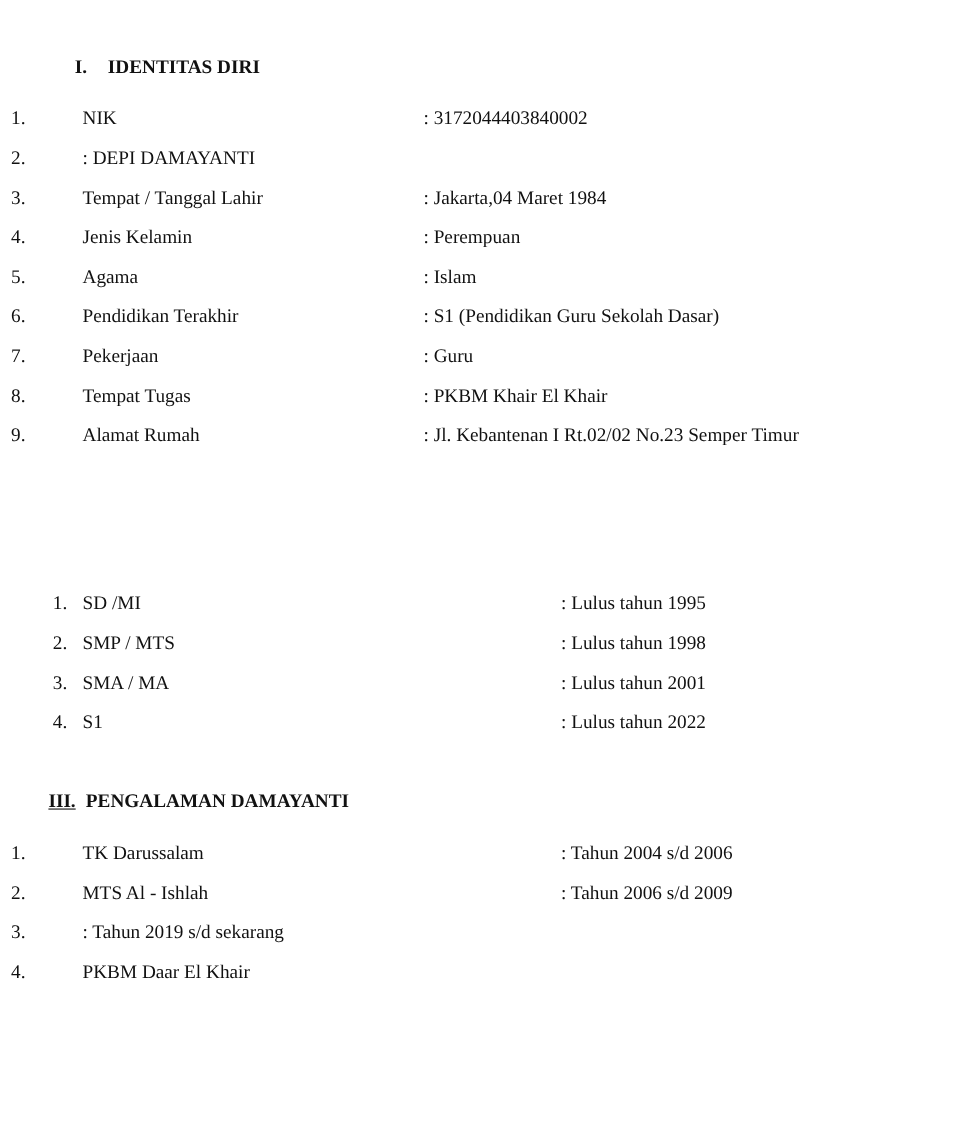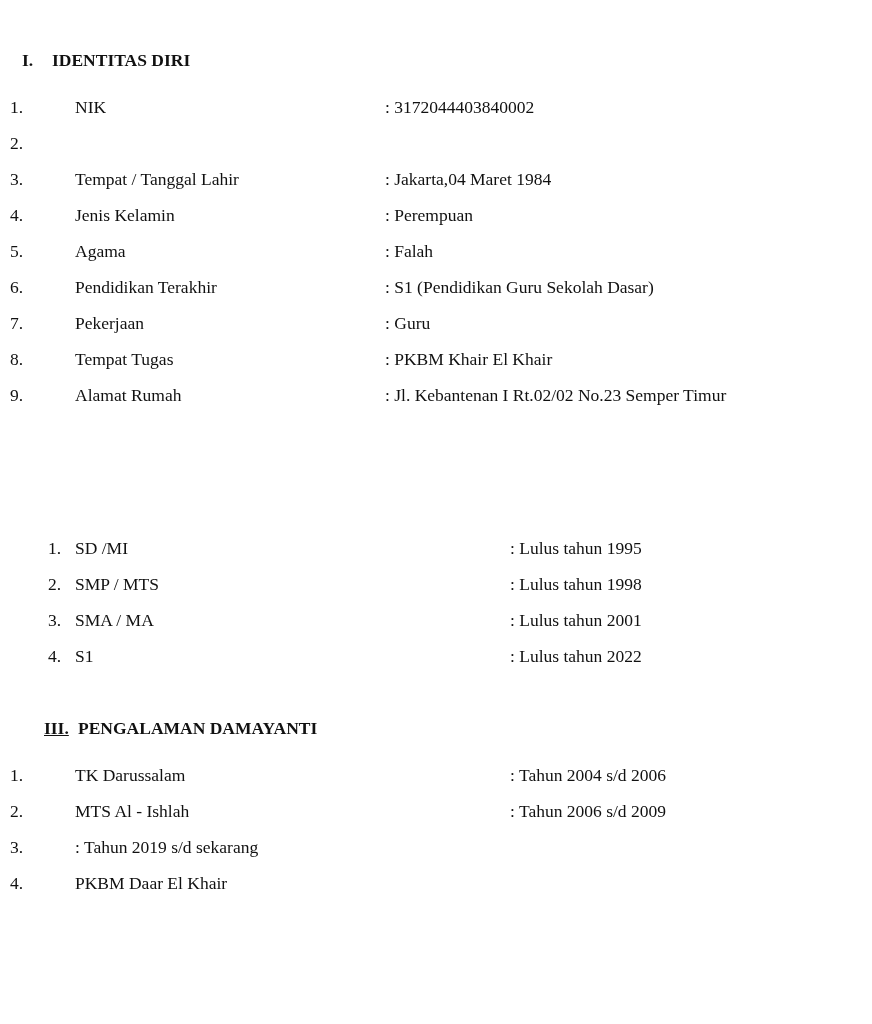--- a/index.html
+++ b/index.html
@@ -23,21 +23,21 @@
     right: 0;
     font-weight: bold;
     line-height: 22px;
     white-space: nowrap;
   }
   .heading .numeral {
     display: inline-block;
     text-align: left;
   }
   
-  #sec1-heading { top: 49px; padding-left: 22px; }
+  #sec1-heading { top: 49px; padding-left: 68px; }
   #sec1-heading .numeral { width: 30px; }
   
   #sec2-heading { top: 479px; padding-left: 44px; }
   #sec2-heading .numeral { width: 31px; }
   
   #sec3-heading { top: 717px; padding-left: 44px; }
   #sec3-heading .numeral { width: 34px; text-decoration: underline; }
 
   .rows {
     position: absolute;
@@ -80,35 +80,36 @@
   </div>
 
   <div class="rows" id="sec1-rows">
     <div class="row">
       <span class="cell">1.</span>
       <span class="cell">NIK</span>
       <span class="cell">: 3172044403840002</span>
     </div>
     <div class="row">
       <span class="cell">2.</span>
+      <span class="cell">: DEPI DAMAYANTI</span>
     </div>
     <div class="row">
       <span class="cell">3.</span>
       <span class="cell">Tempat / Tanggal Lahir</span>
       <span class="cell">: Jakarta,04 Maret 1984</span>
     </div>
     <div class="row">
       <span class="cell">4.</span>
       <span class="cell">Jenis Kelamin</span>
       <span class="cell">: Perempuan</span>
     </div>
     <div class="row">
       <span class="cell">5.</span>
       <span class="cell">Agama</span>
-      <span class="cell">: Falah</span>
+      <span class="cell">: Islam</span>
     </div>
     <div class="row">
       <span class="cell">6.</span>
       <span class="cell">Pendidikan Terakhir</span>
       <span class="cell">: S1 (Pendidikan Guru Sekolah Dasar)</span>
     </div>
     <div class="row">
       <span class="cell">7.</span>
       <span class="cell">Pekerjaan</span>
       <span class="cell">: Guru</span>

